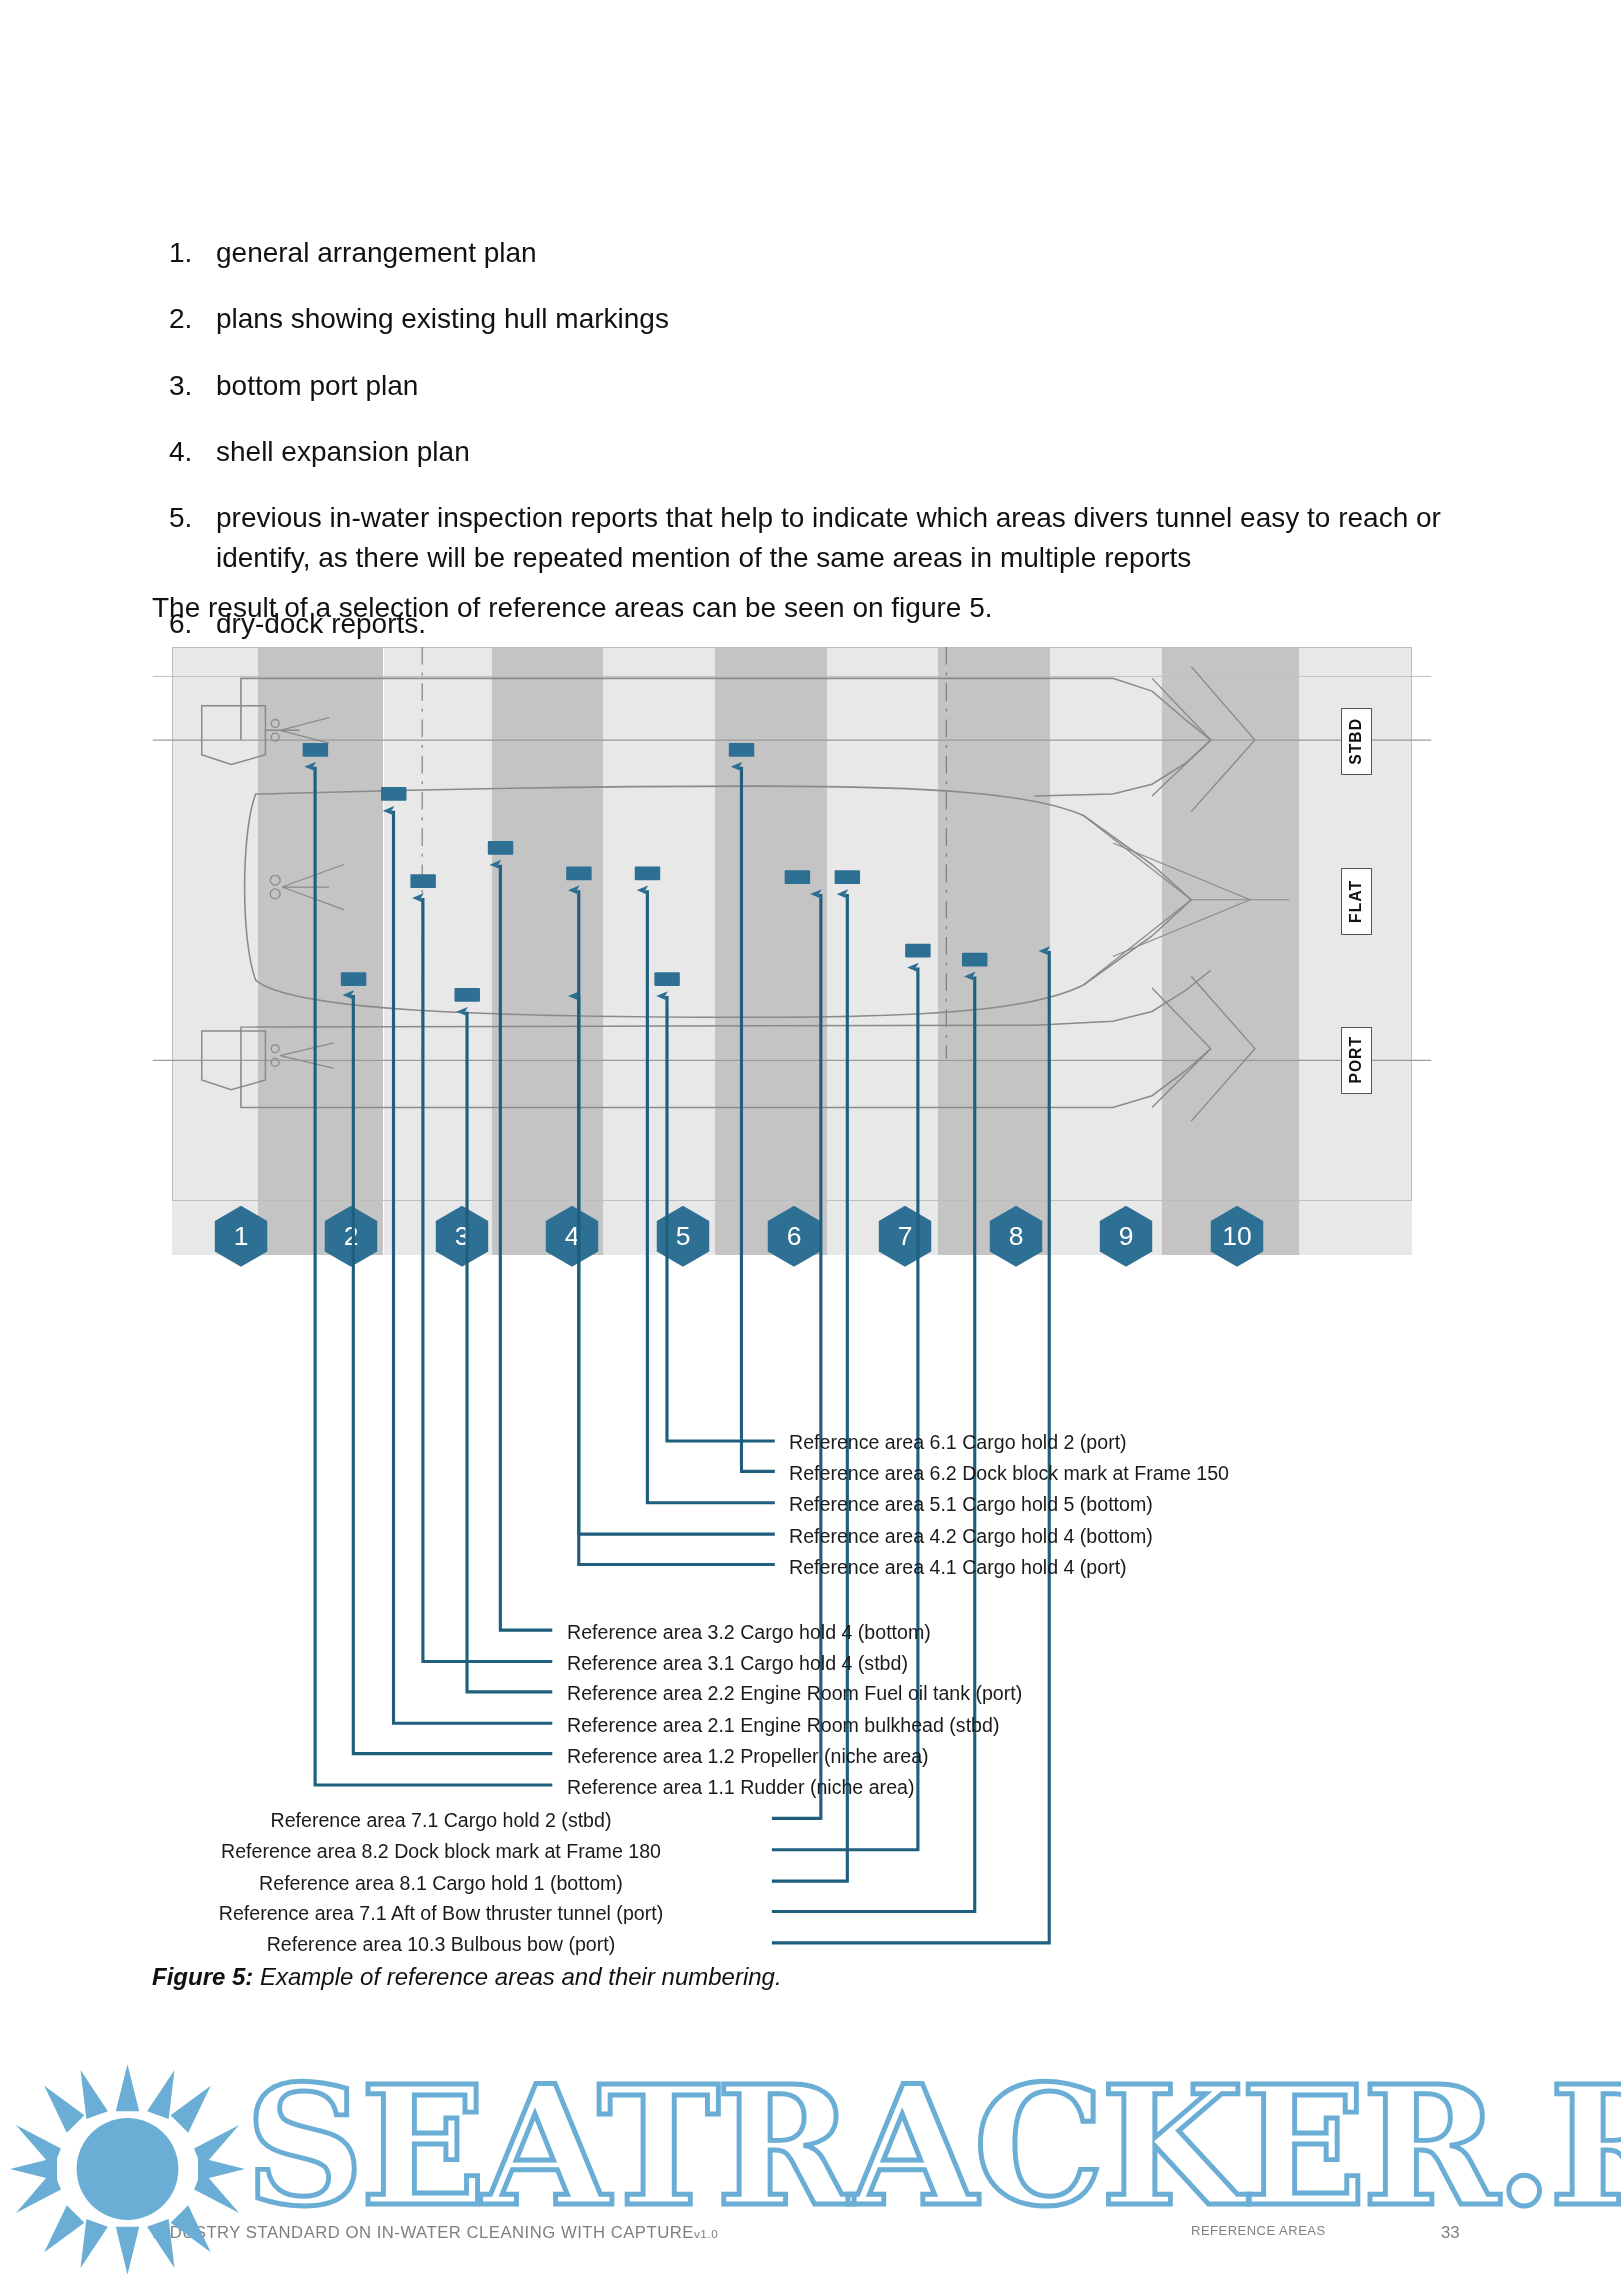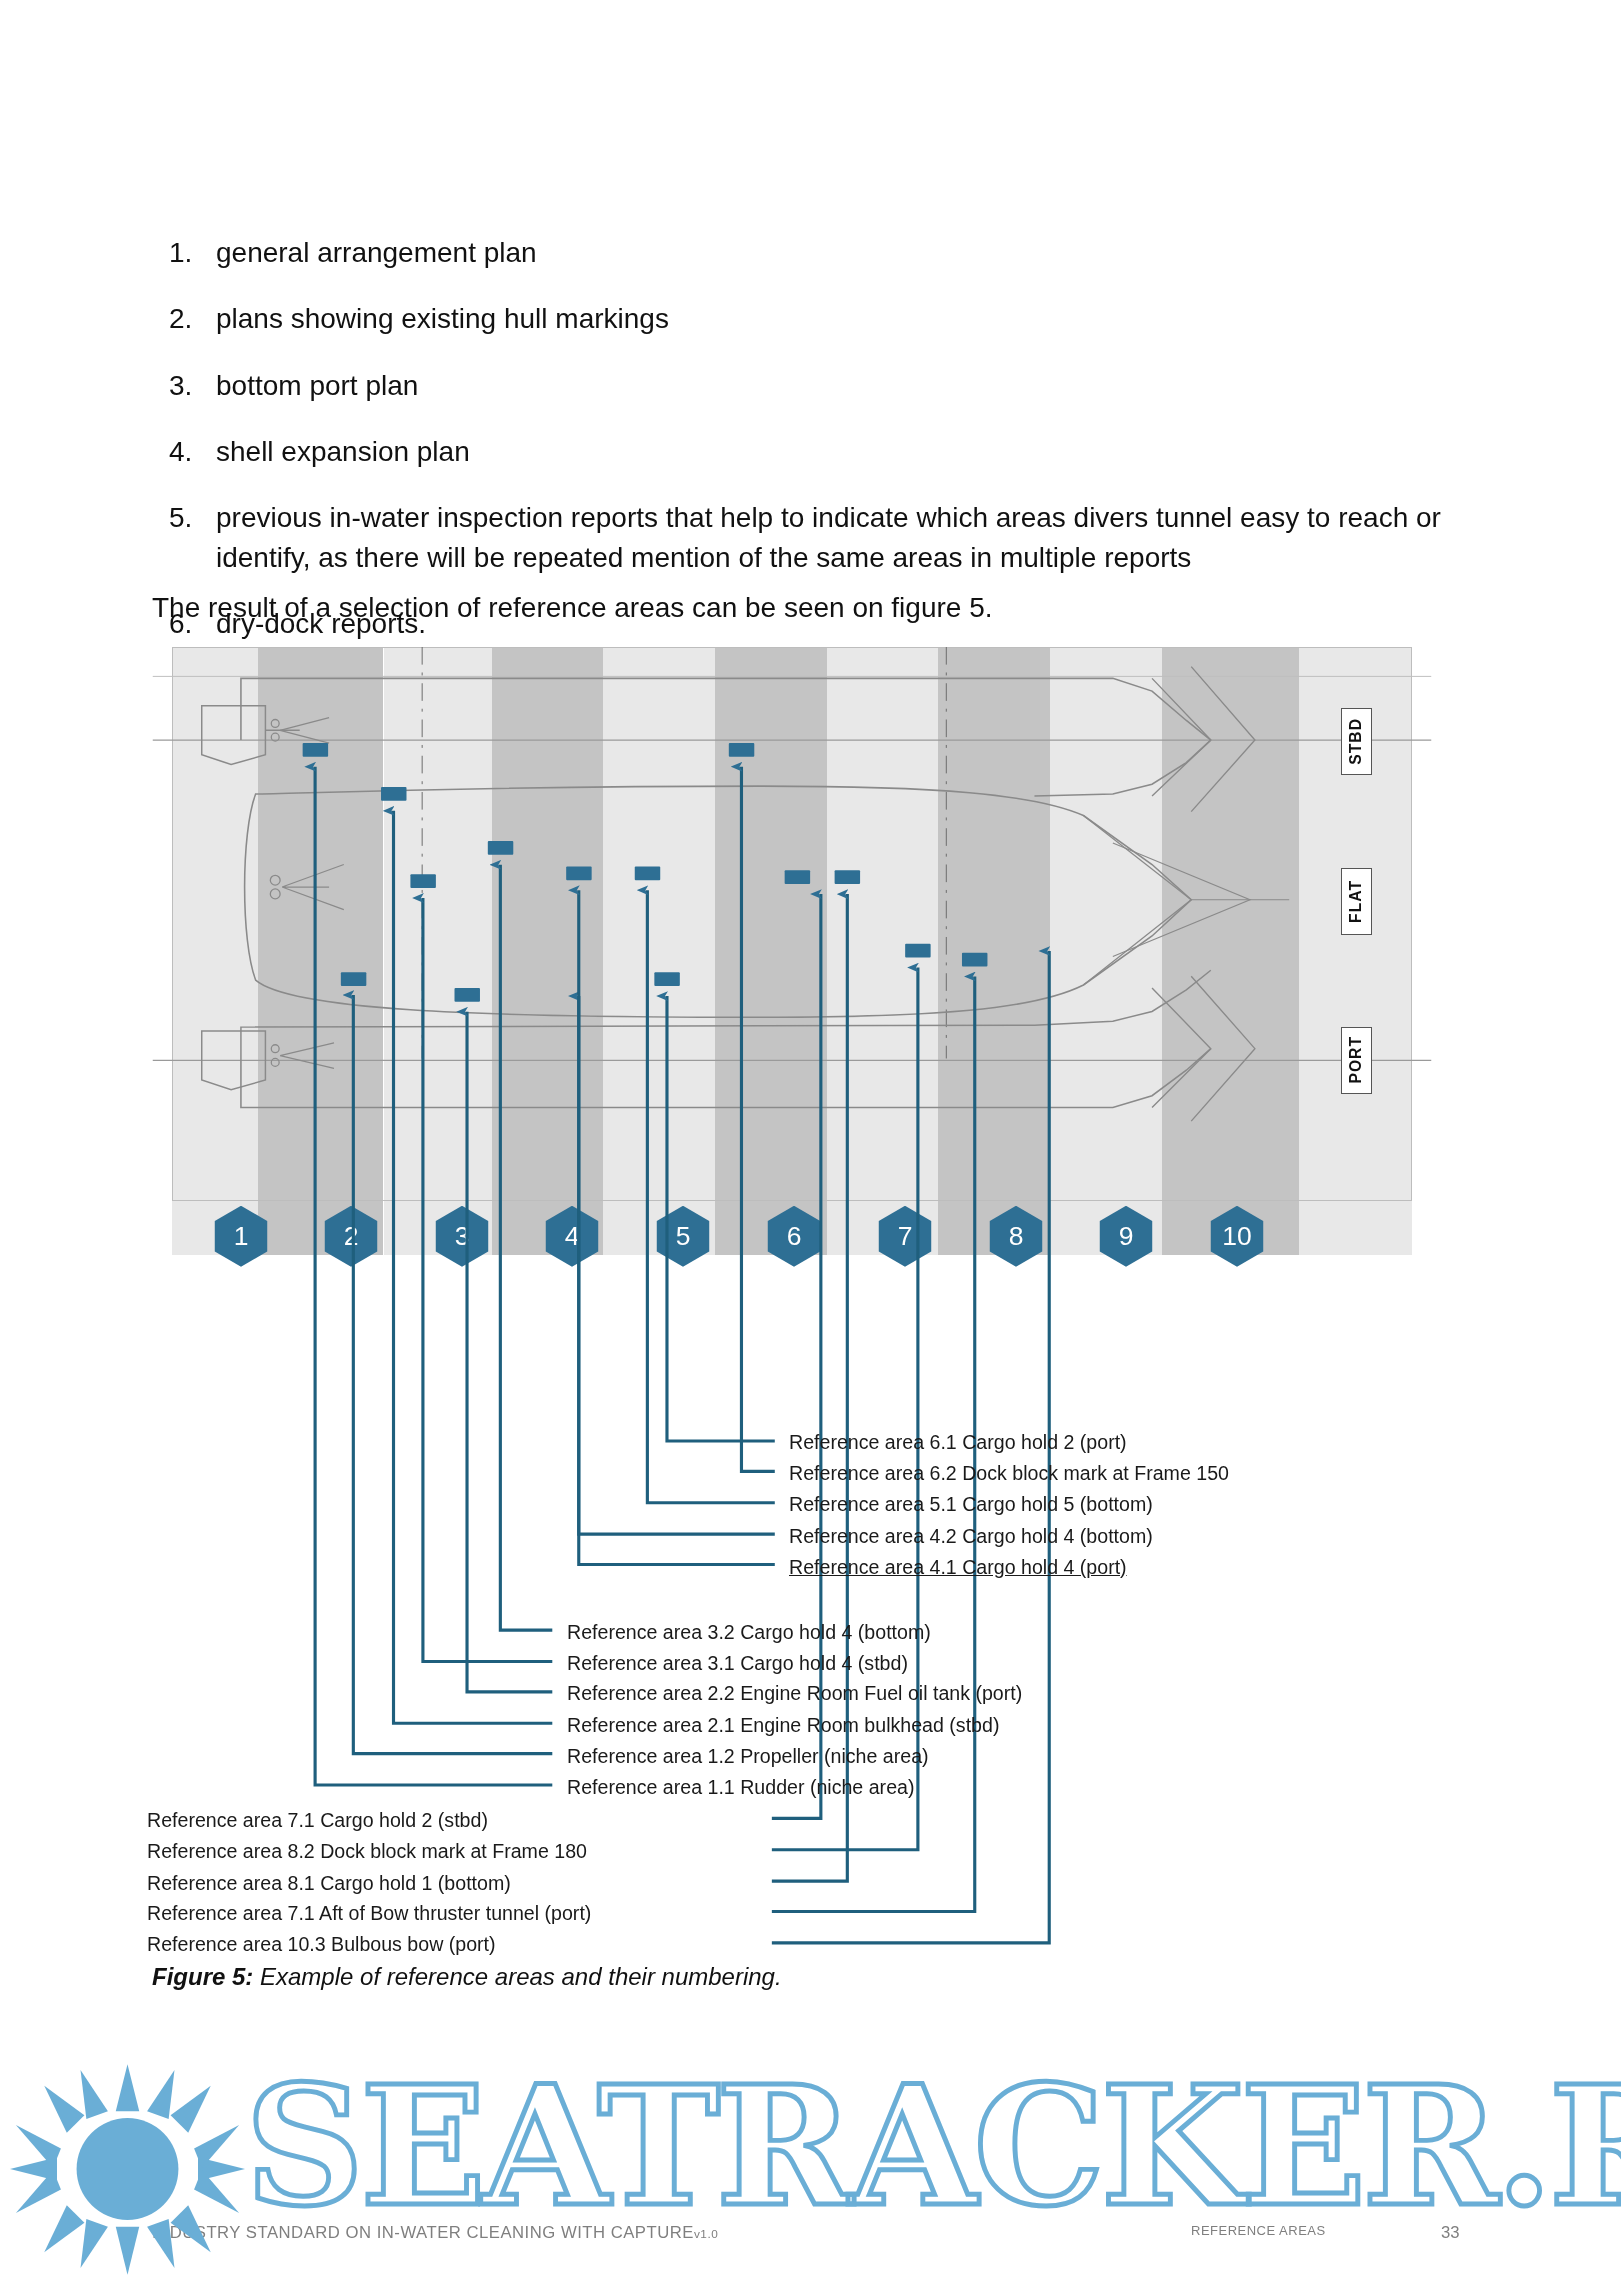--- a/index.html
+++ b/index.html
@@ -69,21 +69,21 @@
     color:#fff;font-size:26.5px;
   }
 
   
 
   
   .labels{position:absolute;left:0;top:676px;width:1333px;height:588px;
           font-size:19.6px;color:#1a1a1a;}
   .lbl{position:absolute;white-space:nowrap;}
   .lbl.right{text-align:left;}
-  .lbl.leftal{text-align:left;}
+  .lbl.leftal{text-align:center;}
 
   .caption{
     position:absolute;left:152px;top:1963px;width:1176px;
     font-size:24px;font-style:italic;font-weight:bold;color:#111;
   }
   .caption .capnorm{font-weight:normal;}
 
   
   .footer{position:absolute;left:0;right:0;top:2223px;height:39px;}
   .footer-left{position:absolute;left:152px;top:0;font-size:16.7px;color:#7f7f7f;letter-spacing:0.5px;}
@@ -308,21 +308,21 @@
         </g>
       </svg>
 
     </div>
 
     <div class="labels">
       <div class="lbl right" style="left:642px;top:123px;">Reference area 6.1 Cargo hold 2 (port)</div>
       <div class="lbl right" style="left:642px;top:154px;">Reference area 6.2 Dock block mark at Frame 150</div>
       <div class="lbl right" style="left:642px;top:185px;">Reference area 5.1 Cargo hold 5 (bottom)</div>
       <div class="lbl right" style="left:642px;top:217px;">Reference area 4.2 Cargo hold 4 (bottom)</div>
-      <div class="lbl right" style="left:642px;top:248px;text-decoration:underline;">Reference area 4.1 Cargo hold 4 (port)</div>
+      <div class="lbl right" style="left:642px;top:248px;">Reference area 4.1 Cargo hold 4 (port)</div>
 
       <div class="lbl right" style="left:420px;top:313px;">Reference area 3.2 Cargo hold 4 (bottom)</div>
       <div class="lbl right" style="left:420px;top:344px;">Reference area 3.1 Cargo hold 4 (stbd)</div>
       <div class="lbl right" style="left:420px;top:374px;">Reference area 2.2 Engine Room Fuel oil tank (port)</div>
       <div class="lbl right" style="left:420px;top:406px;">Reference area 2.1 Engine Room bulkhead (stbd)</div>
       <div class="lbl right" style="left:420px;top:437px;">Reference area 1.2 Propeller (niche area)</div>
       <div class="lbl right" style="left:420px;top:468px;">Reference area 1.1 Rudder (niche area)</div>
 
       <div class="lbl leftal" style="left:0;width:588px;top:501px;">Reference area 7.1 Cargo hold 2 (stbd)</div>
       <div class="lbl leftal" style="left:0;width:588px;top:532px;">Reference area 8.2 Dock block mark at Frame 180</div>

